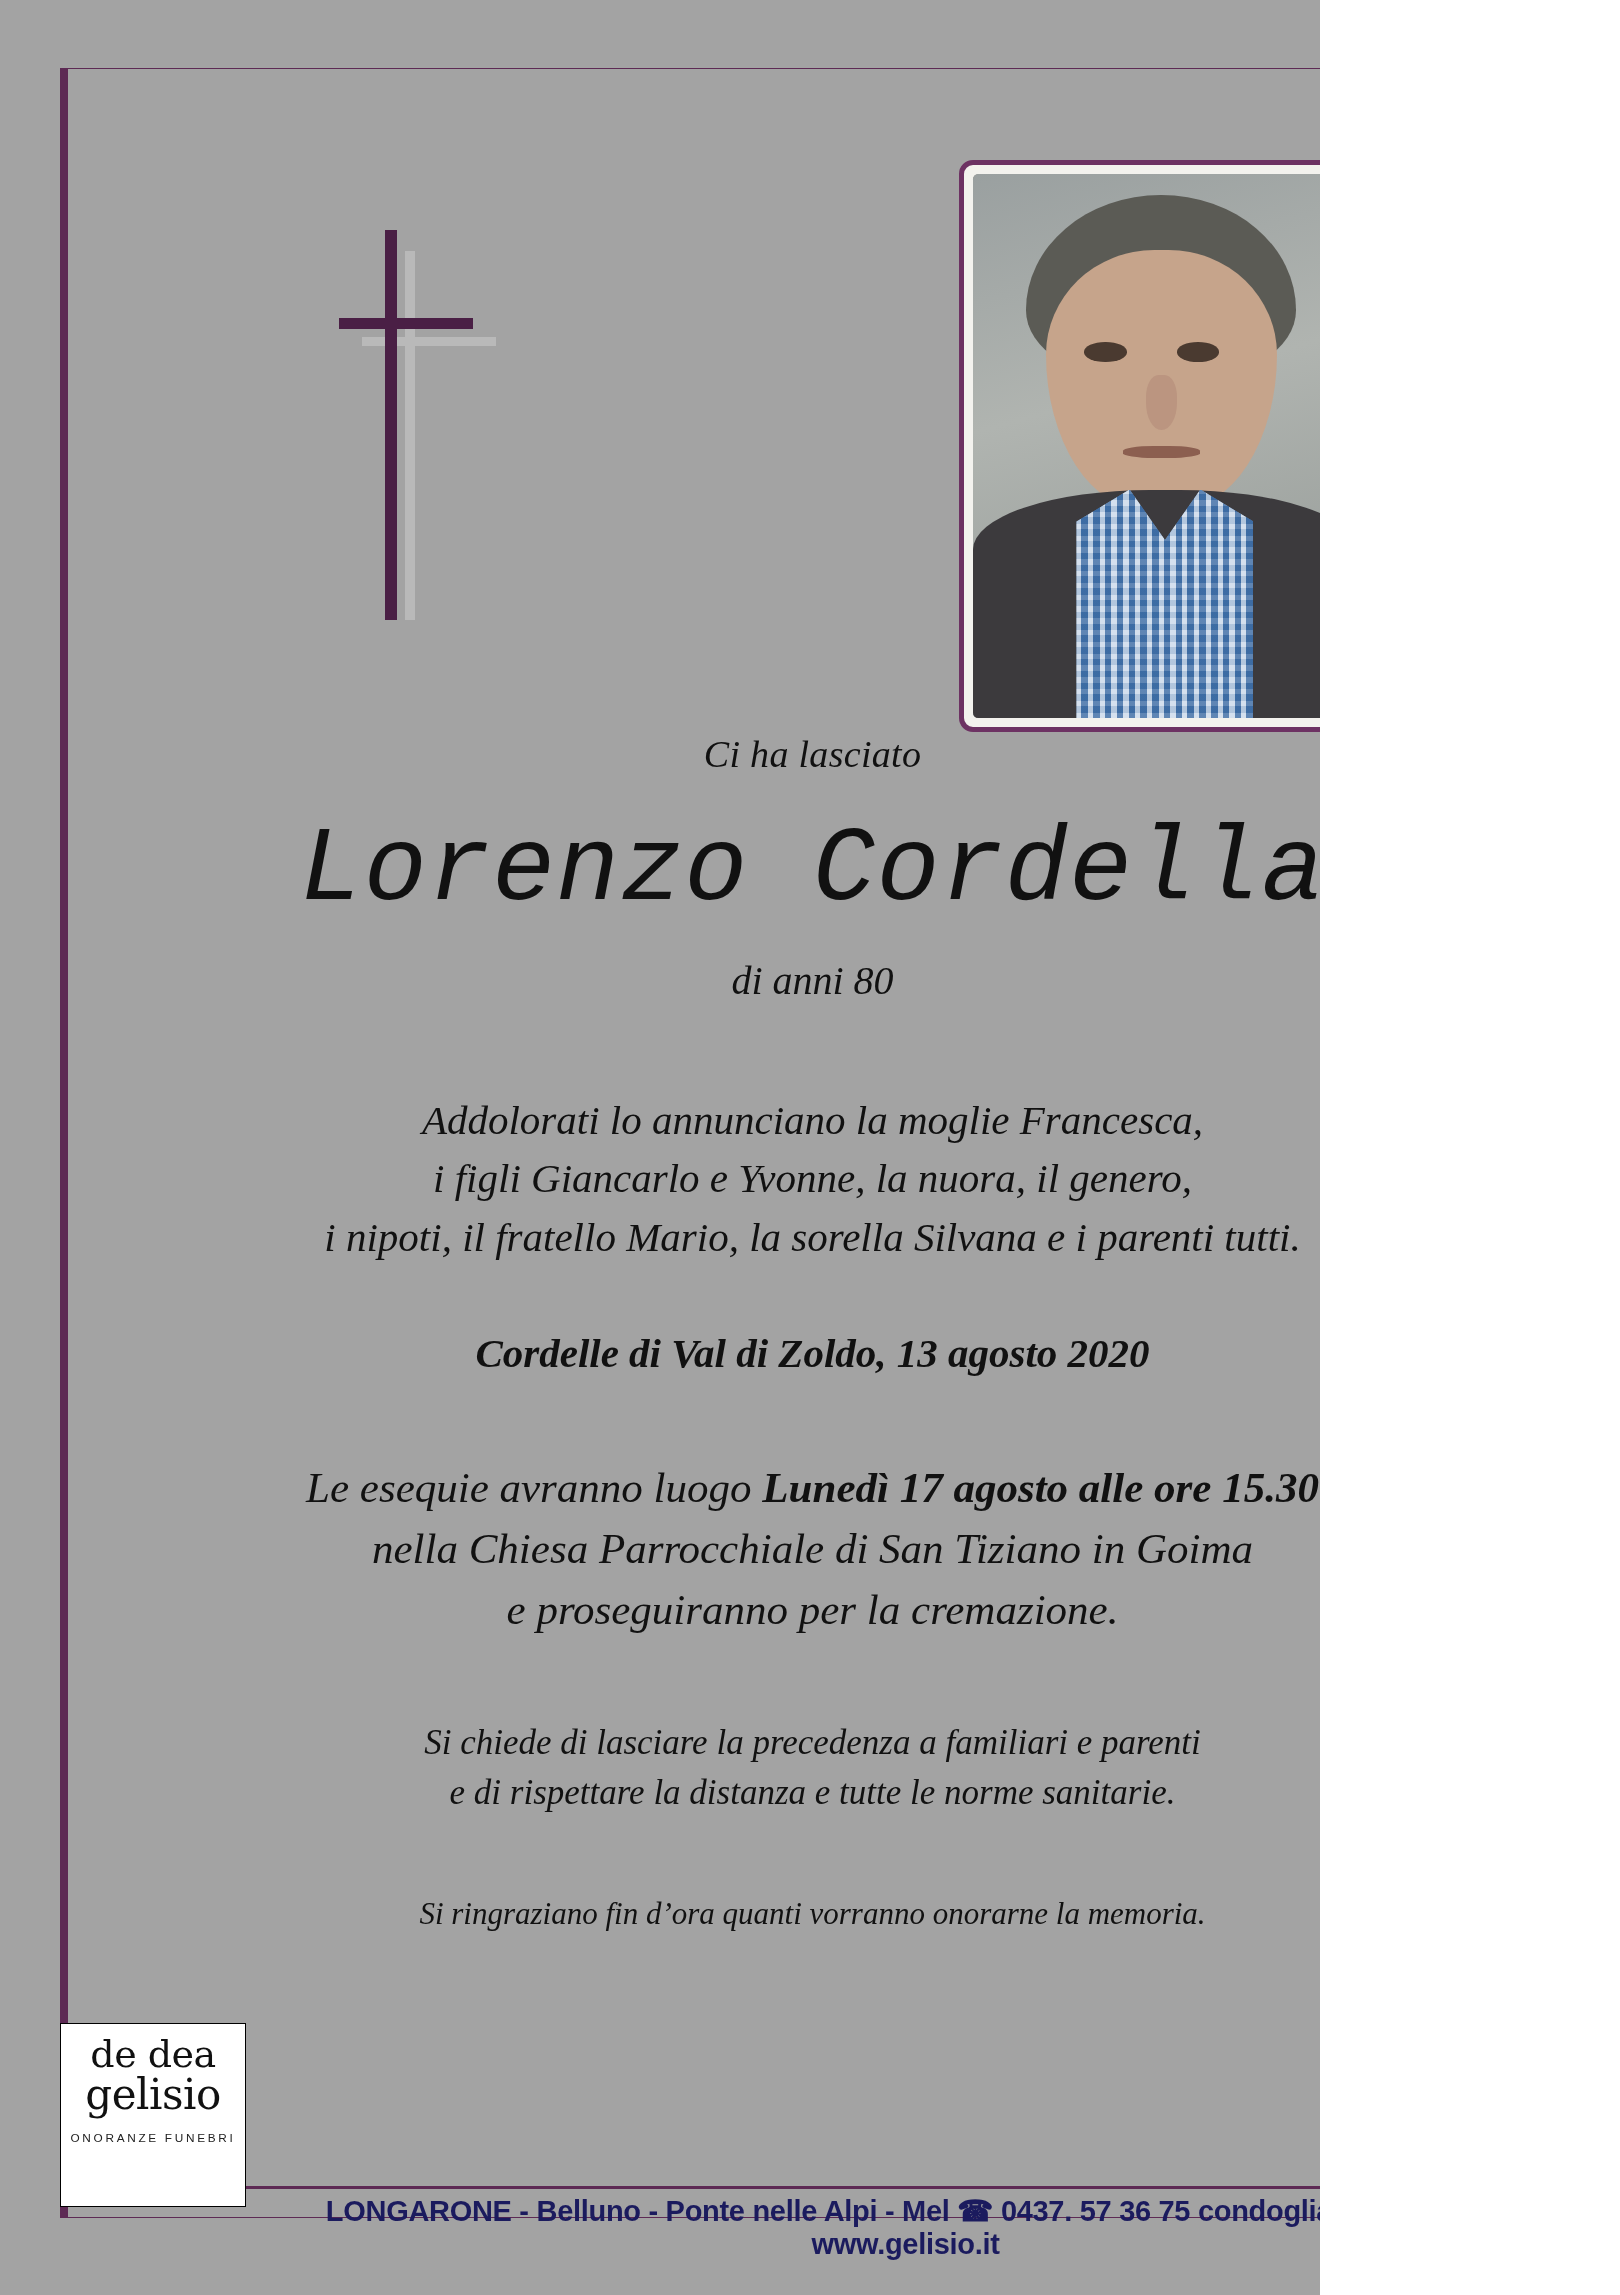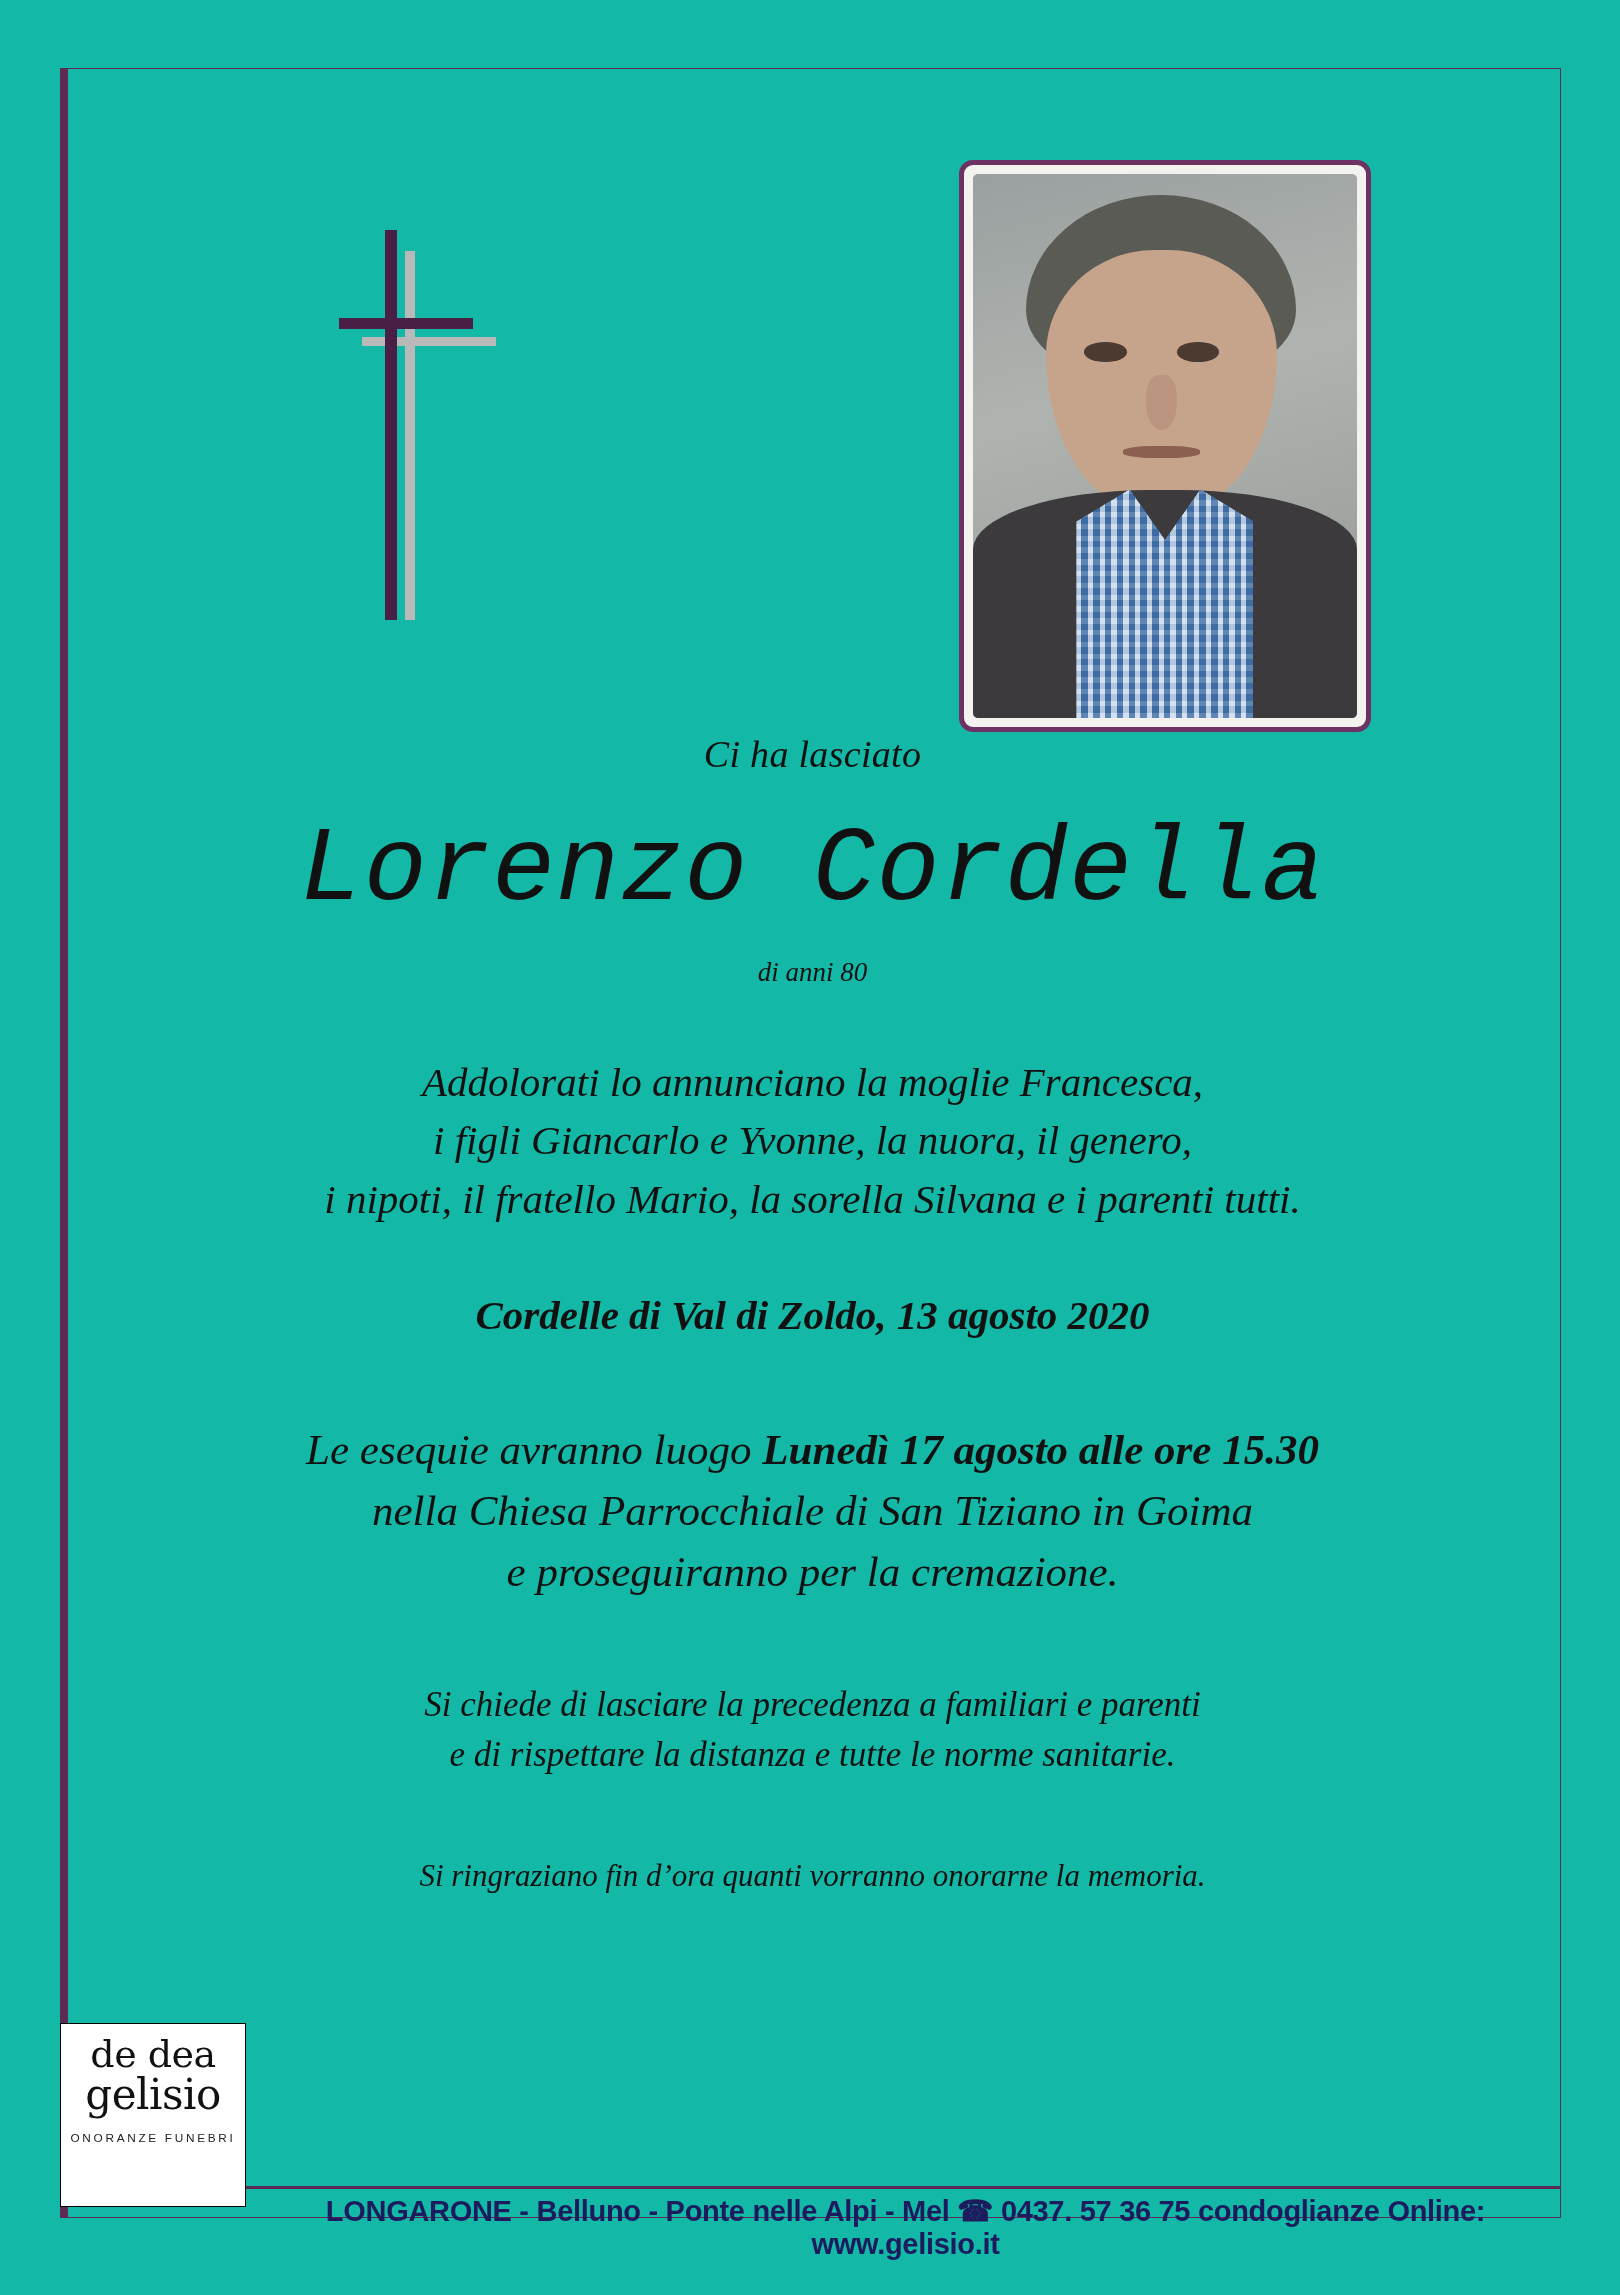--- a/index.html
+++ b/index.html
@@ -2,23 +2,23 @@
 <html style="font-size:8.6px"><head>
 <meta charset="utf-8">
 <style>
   html, body {
     margin: 0;
     padding: 0;
     background: #ffffff;
   }
   .page {
     position: relative;
-    width: 1620px;
+    width: 1320px;
     height: 2295px;
-    background: #14b8a6;
+    background: #a3a3a3;
     box-sizing: border-box;
     font-family: "Liberation Serif", serif;
     overflow: hidden;
   }
   
   .frame {
     position: absolute;
     left: 60px;
     top: 68px;
     width: 1501px;
@@ -196,23 +196,23 @@
   }
   .name {
     font-size: 105px;
     font-style: italic;
     letter-spacing: 1.1px;
     line-height: 1.02;
     margin-bottom: 32px;
     font-family: Liberation Mono, monospace;
   }
   .age {
-    font-size: 27px;
-    font-style: italic;
-    margin-bottom: 65px;
+    font-size: 40px;
+    font-style: italic;
+    margin-bottom: 87px;
   }
   .announce {
     font-size: 41px;
     font-style: italic;
     line-height: 1.42;
     margin-bottom: 63px;
   }
   .place-date {
     font-size: 41px;
     font-style: italic;

